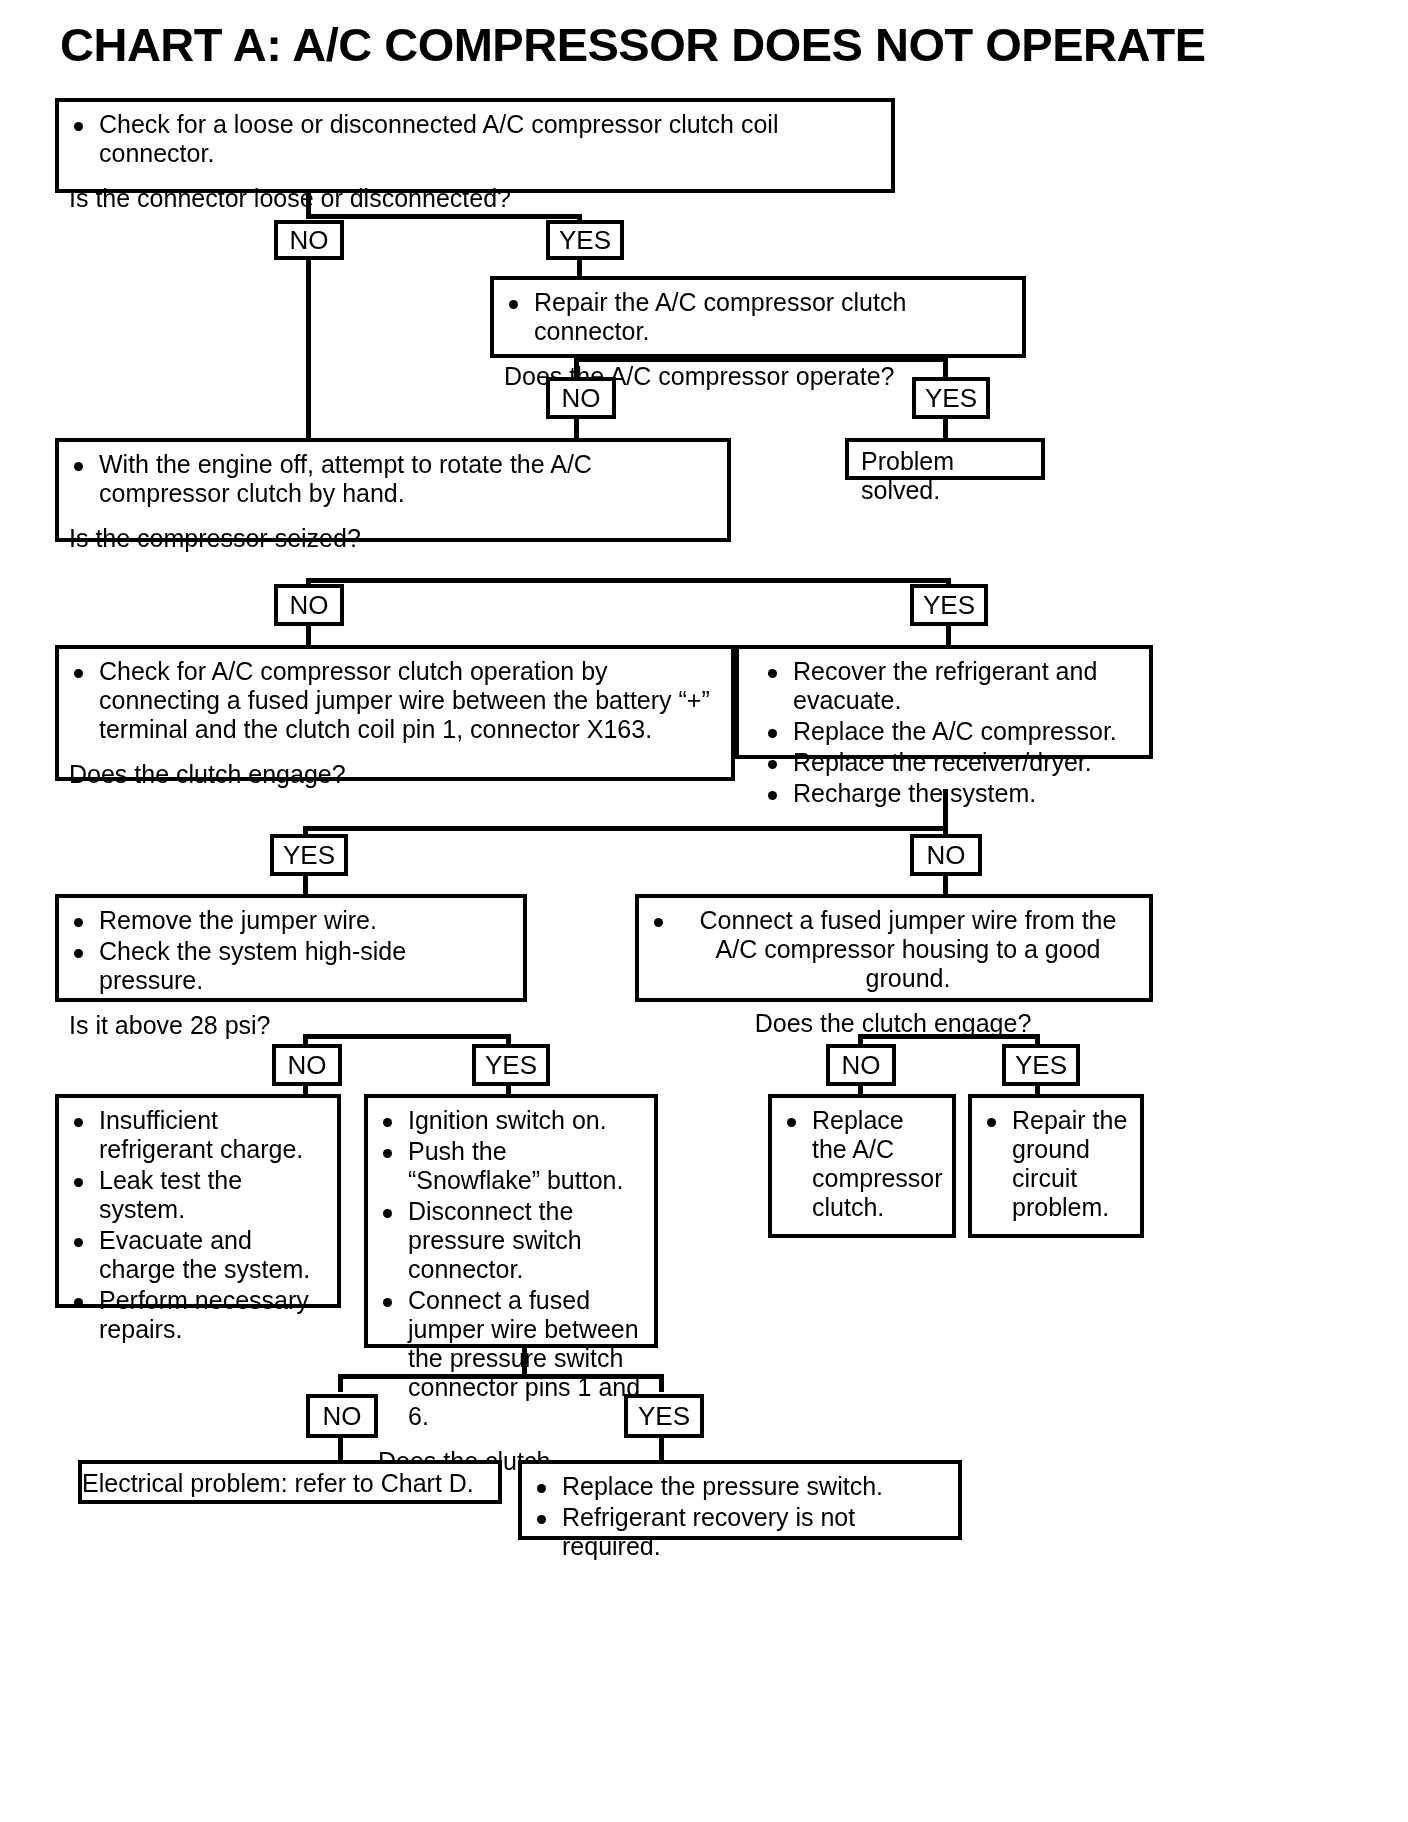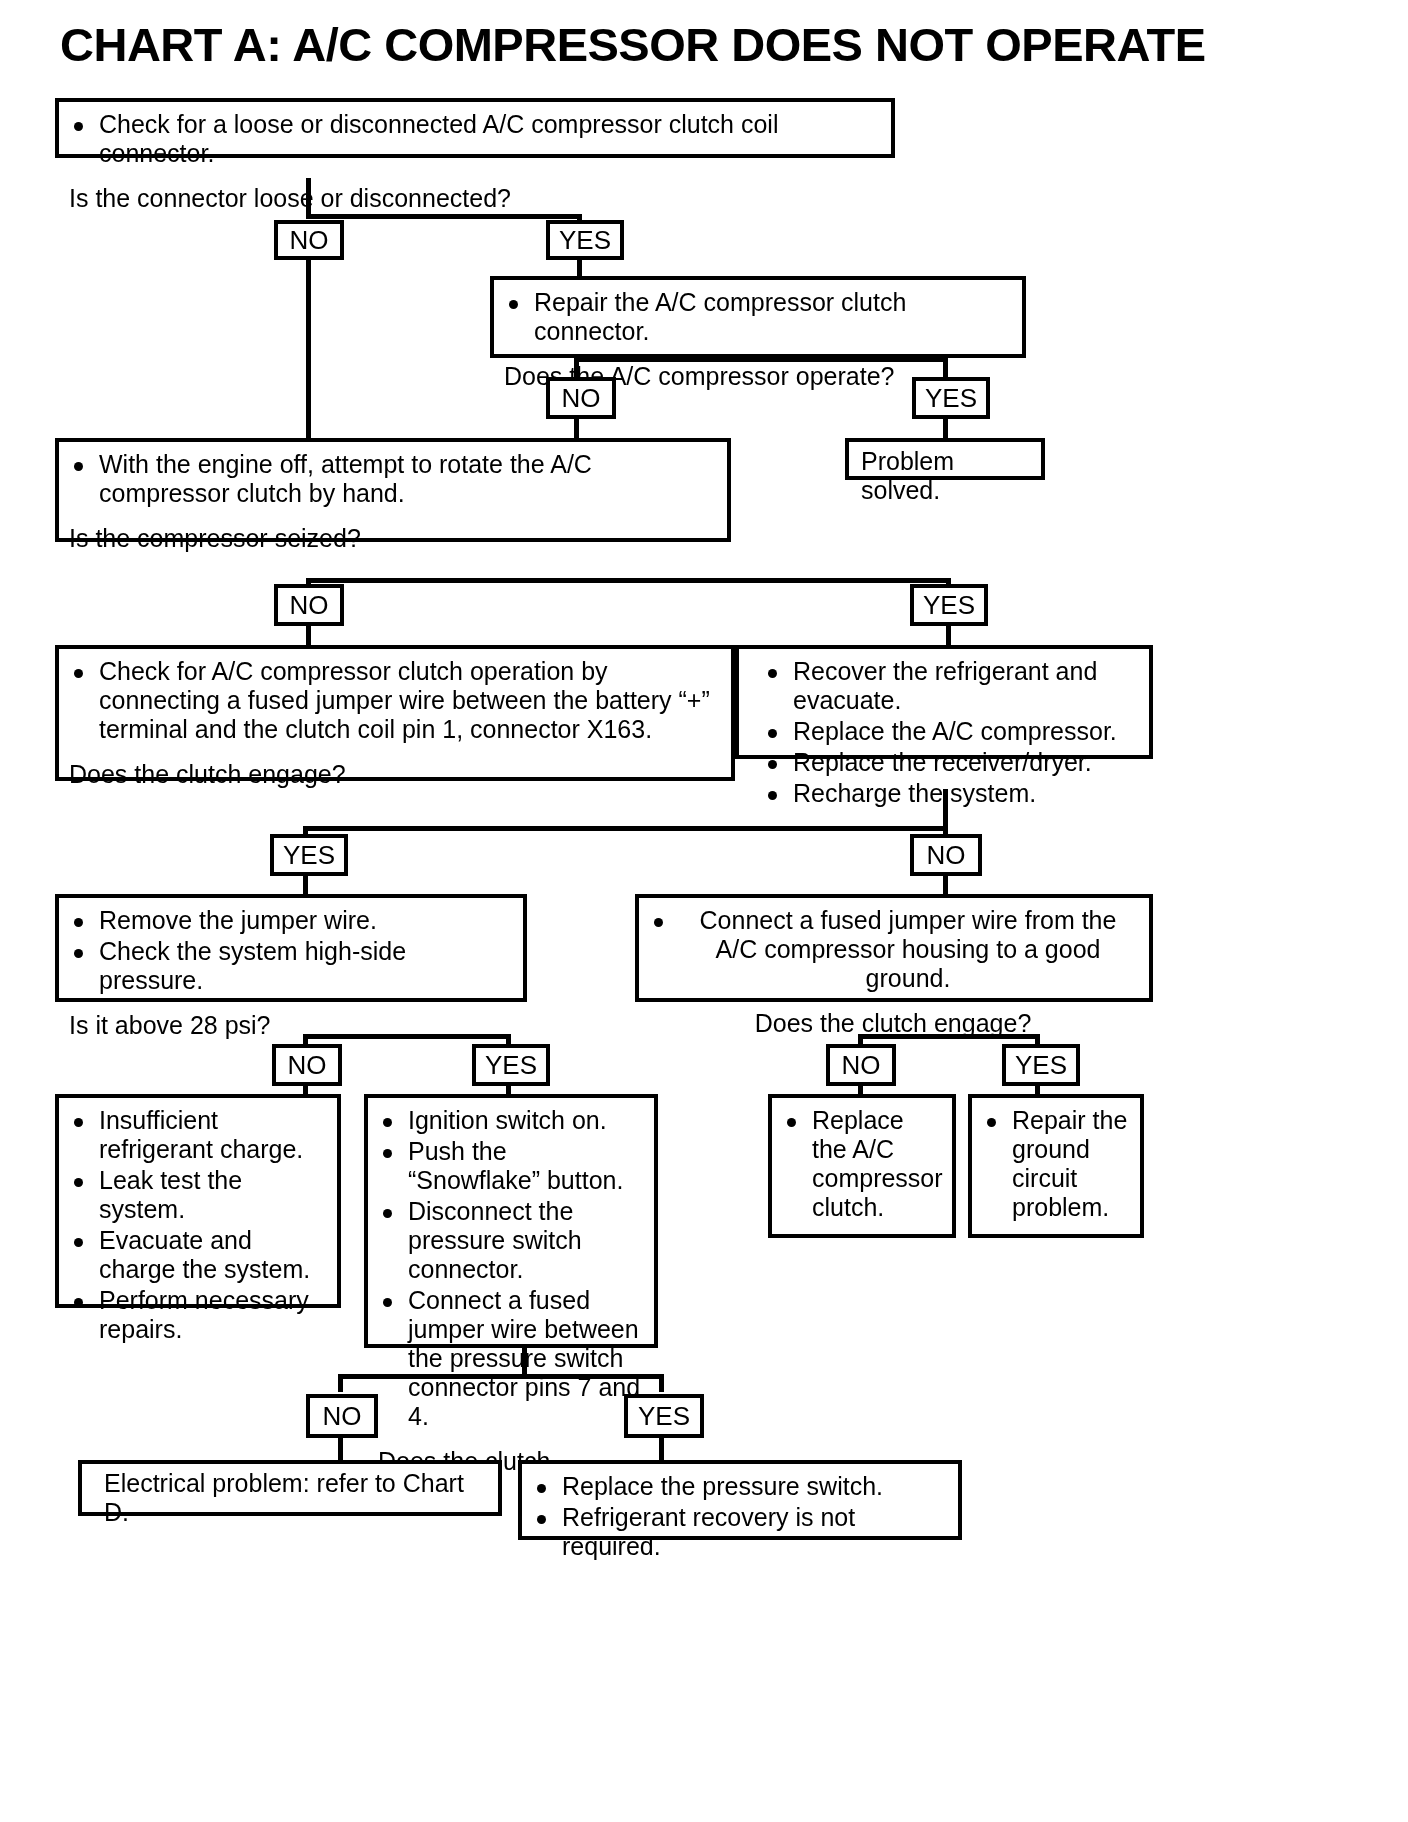--- a/index.html
+++ b/index.html
@@ -139,21 +139,21 @@
   <div class="ln" style="left:858px;top:1085px;width:5px;height:10px;"></div>
   <div class="ln" style="left:1035px;top:1085px;width:5px;height:10px;"></div>
 
   <div class="ln" style="left:522px;top:1345px;width:5px;height:33px;"></div>
   <div class="ln" style="left:338px;top:1374px;width:326px;height:5px;"></div>
   <div class="ln" style="left:338px;top:1374px;width:5px;height:18px;"></div>
   <div class="ln" style="left:659px;top:1374px;width:5px;height:18px;"></div>
   <div class="ln" style="left:338px;top:1438px;width:5px;height:24px;"></div>
   <div class="ln" style="left:659px;top:1438px;width:5px;height:24px;"></div>
 
-  <div class="box" style="left:55px;top:98px;width:840px;height:60px;">
+  <div class="box" style="left:55px;top:98px;width:840px;height:95px;">
     <ul class="bullets">
       <li>Check for a loose or disconnected A/C compressor clutch coil connector.</li>
     </ul>
     <div class="question">Is the connector loose or disconnected?</div>
   </div>
 
   <div class="label-box" style="left:274px;top:220px;width:70px;height:40px;">NO</div>
 
   <div class="label-box" style="left:546px;top:220px;width:78px;height:40px;">YES</div>
 
@@ -229,41 +229,41 @@
       <li>Evacuate and charge the system.</li>
       <li>Perform necessary repairs.</li>
     </ul>
   </div>
 
   <div class="box" style="left:364px;top:1094px;width:294px;height:254px;">
     <ul class="bullets">
       <li>Ignition switch on.</li>
       <li>Push the “Snowflake” button.</li>
       <li>Disconnect the pressure switch connector.</li>
-      <li>Connect a fused jumper wire between the pressure switch connector pins 7 and 4.</li>
+      <li>Connect a fused jumper wire between the pressure switch connector pins 1 and 6.</li>
     </ul>
     <div class="question">Does the clutch engage?</div>
   </div>
 
   <div class="box" style="left:768px;top:1094px;width:188px;height:144px;">
     <ul class="bullets">
       <li>Replace the A/C compressor clutch.</li>
     </ul>
   </div>
 
   <div class="box" style="left:968px;top:1094px;width:176px;height:144px;">
     <ul class="bullets">
       <li>Repair the ground circuit problem.</li>
     </ul>
   </div>
 
   <div class="label-box" style="left:306px;top:1394px;width:72px;height:44px;">NO</div>
   <div class="label-box" style="left:624px;top:1394px;width:80px;height:44px;">YES</div>
 
-  <div class="box" style="left:78px;top:1460px;width:424px;height:56px;padding:5px 22px;">
+  <div class="box" style="left:78px;top:1460px;width:424px;height:44px;padding:5px 0;">
     <div class="plain">Electrical problem: refer to Chart D.</div>
   </div>
 
   <div class="box" style="left:518px;top:1460px;width:444px;height:80px;">
     <ul class="bullets">
       <li>Replace the pressure switch.</li>
       <li>Refrigerant recovery is not required.</li>
     </ul>
   </div>
 

